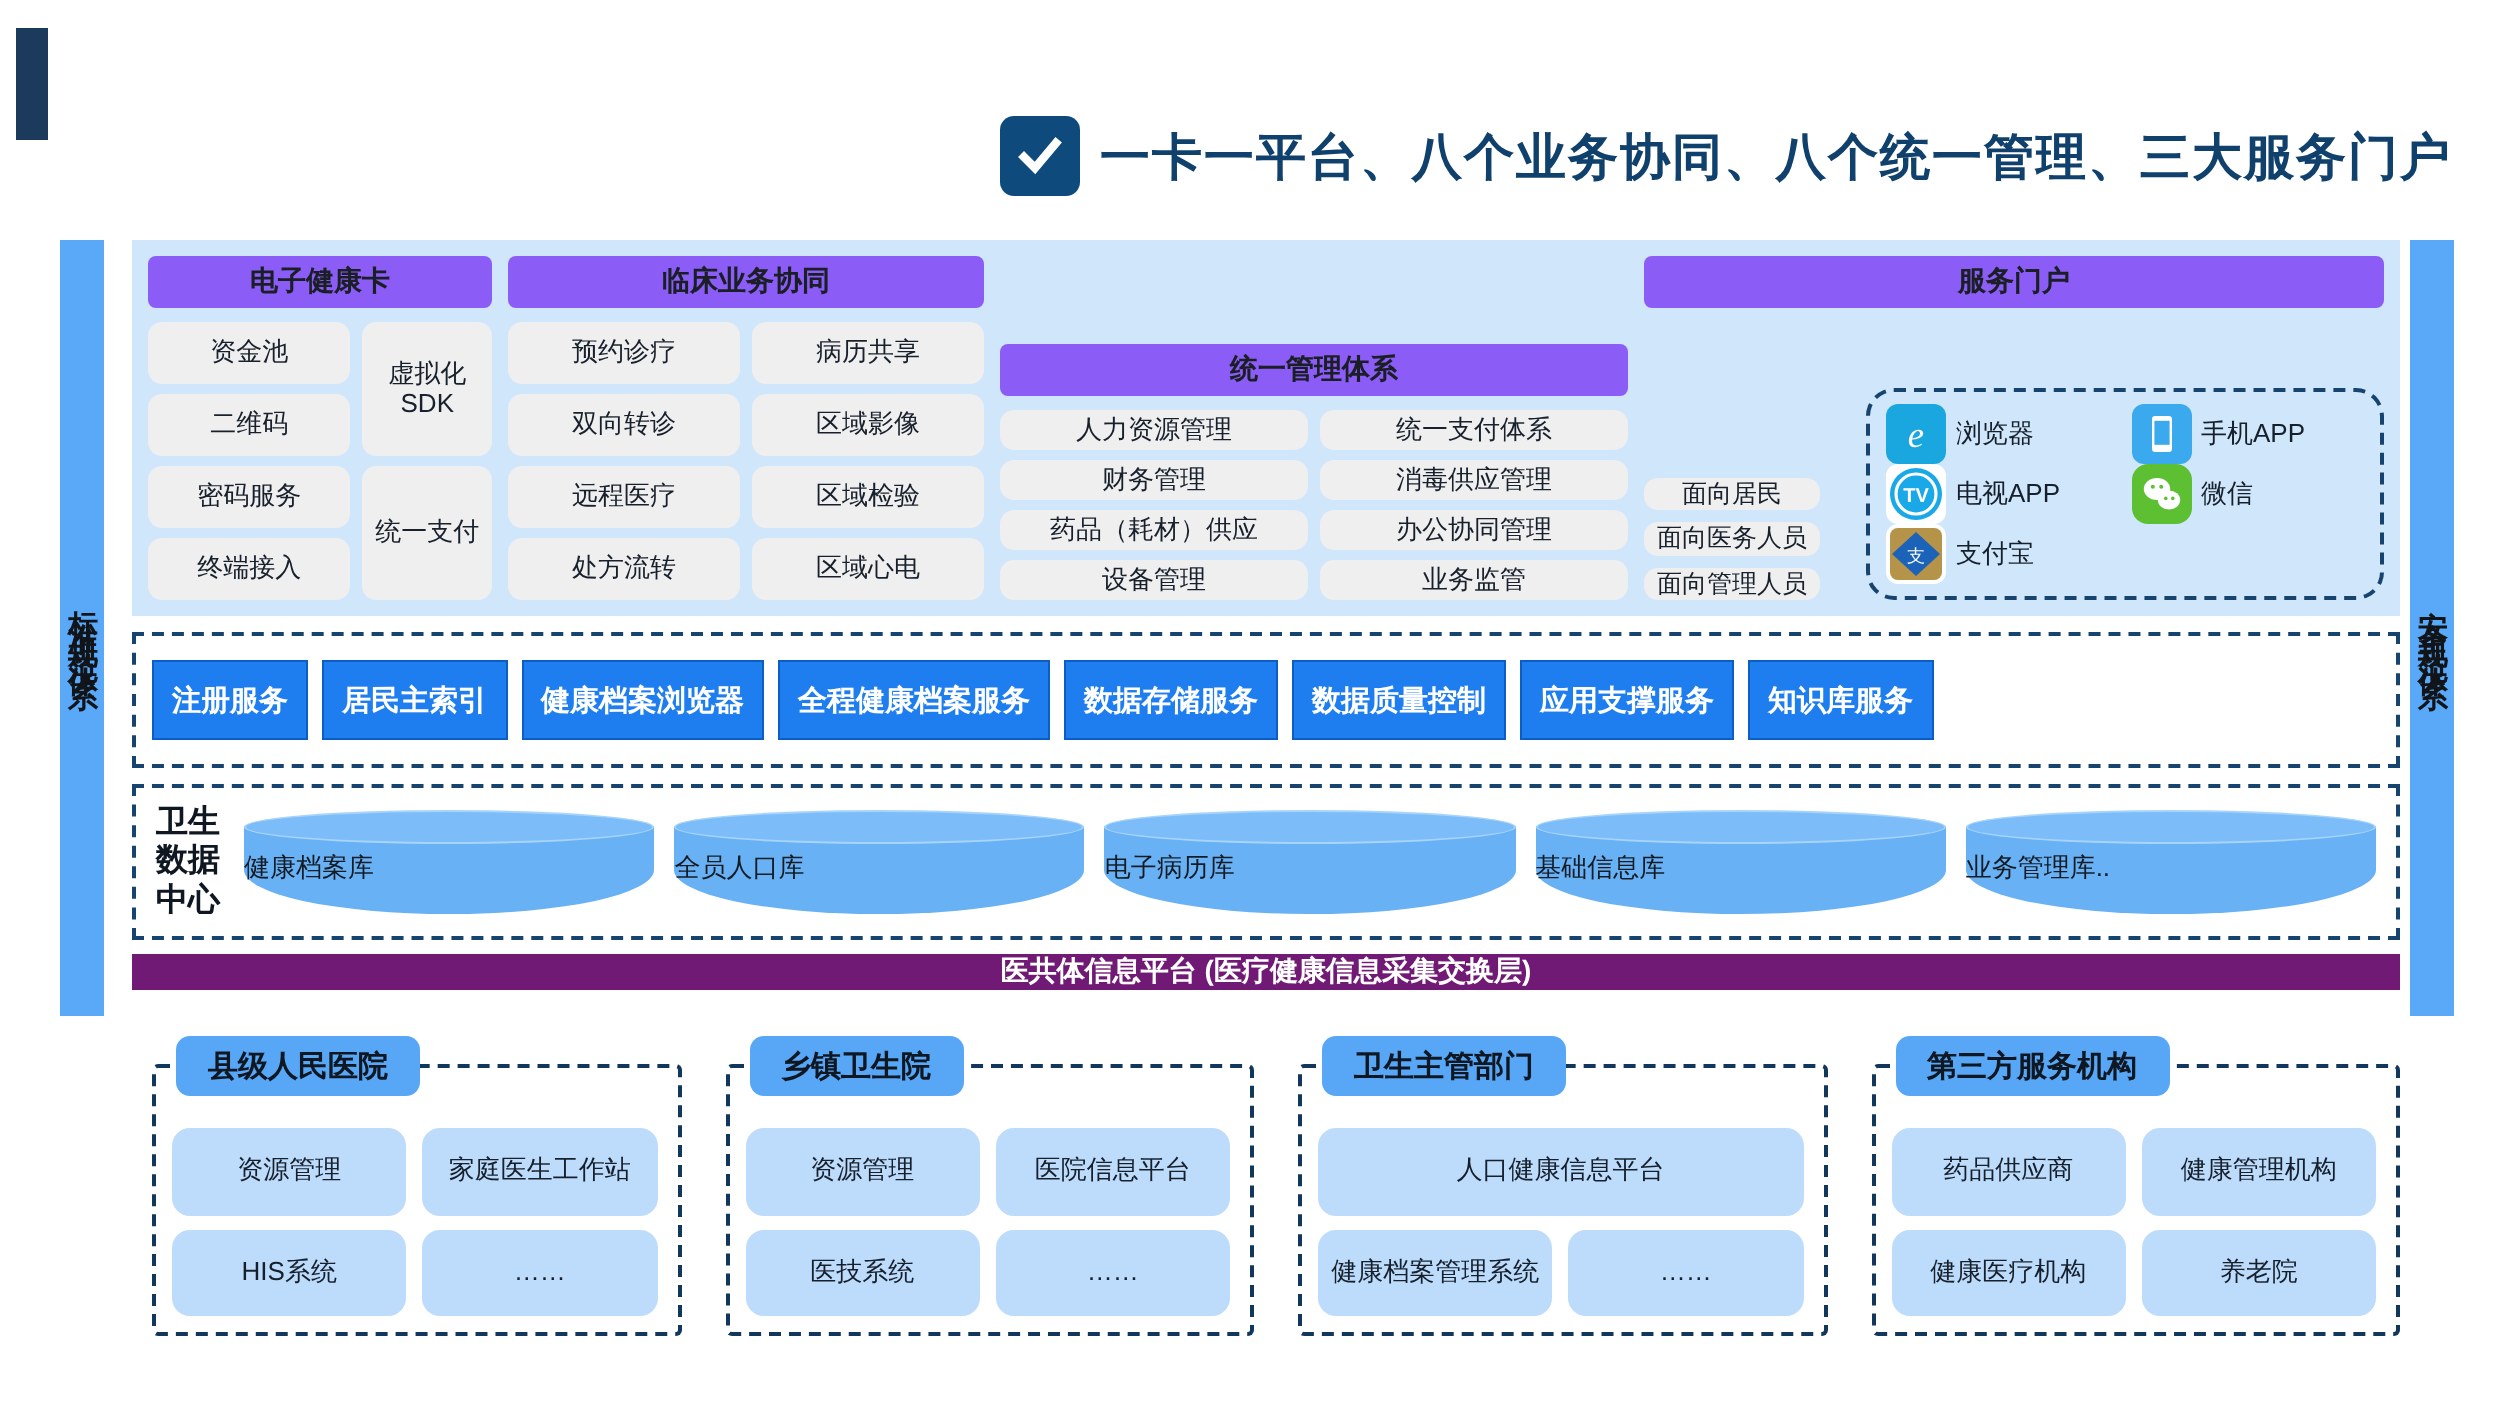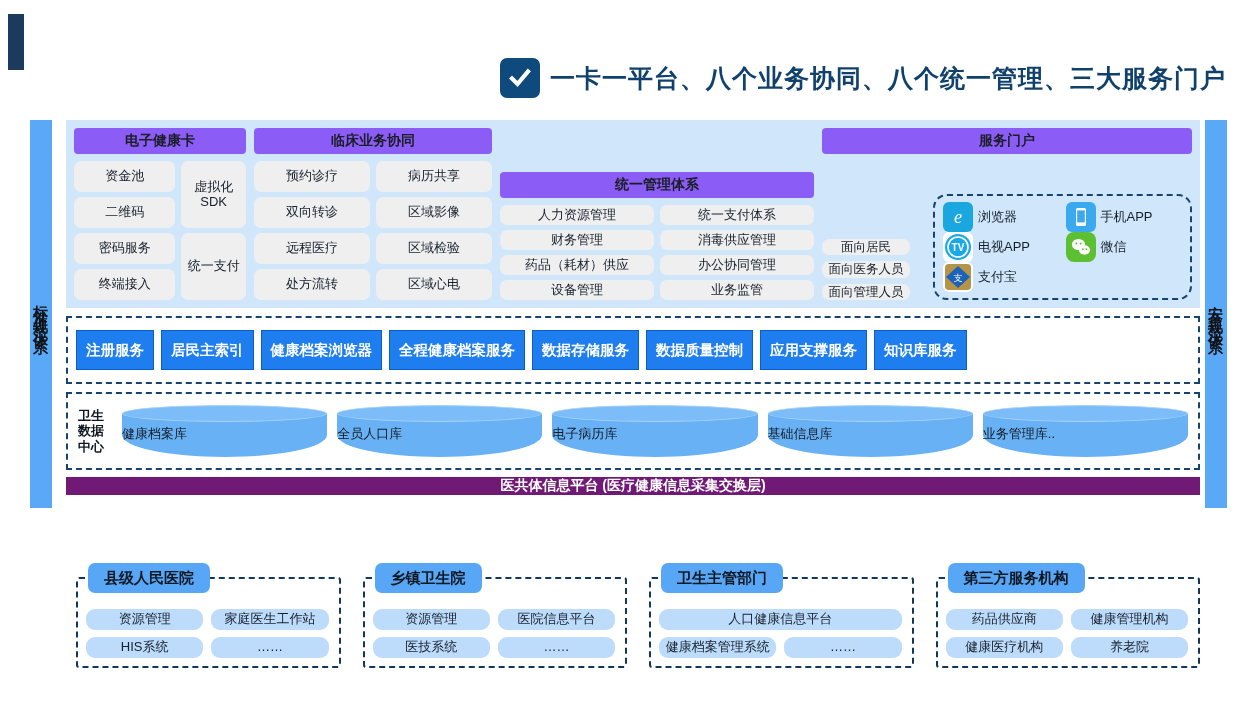--- a/index.html
+++ b/index.html
@@ -111,21 +111,21 @@
     padding: 0 9px; white-space: nowrap;
   }
 
   
   .dc-row {
     position: absolute; left: 66px; top: 392px; width: 1134px; height: 78px;
     border: 2px dashed #16446f;
     display: flex; align-items: center; gap: 10px; padding: 0 10px;
   }
   .dc-label {
-    font-size: 13px; font-weight: bold; color: #0f1722;
+    font-size: 16px; font-weight: bold; color: #0f1722;
     width: 34px; line-height: 1.2; flex: 0 0 34px;
   }
   .cyl { position: relative; flex: 1; height: 52px; }
   .cyl .body {
     position: absolute; left: 0; right: 0; top: 8px; bottom: 0;
     background: #68b1f5; border-radius: 0 0 50% 50% / 0 0 22px 22px;
   }
   .cyl .top {
     position: absolute; left: 0; right: 0; top: 0; height: 17px;
     background: #7cbdf9; border-radius: 50%; border: 1px solid #a8d4fb;
@@ -141,21 +141,21 @@
     background: #701a75; color: #ffffff;
     display: flex; align-items: center; justify-content: center;
     font-size: 14px; font-weight: bold;
   }
 
   
   .bottom-row {
     position: absolute; left: 66px; top: 518px; width: 1134px; height: 150px;
     display: flex; gap: 12px;
   }
-  .inst { position: relative; flex: 1; margin-top: 45px; }
+  .inst { position: relative; flex: 1; }
   .inst-box {
     position: absolute; left: 10px; right: 0; top: 14px; bottom: 0;
     border: 2px dashed #12375c; border-radius: 3px;
   }
   .inst-head {
     position: absolute; left: 22px; top: 0; height: 30px;
     background: #57a7f6; border-radius: 7px;
     display: flex; align-items: center; justify-content: center;
     padding: 0 16px; font-size: 15px; font-weight: bold; color: #0f1722; z-index: 2;
   }

